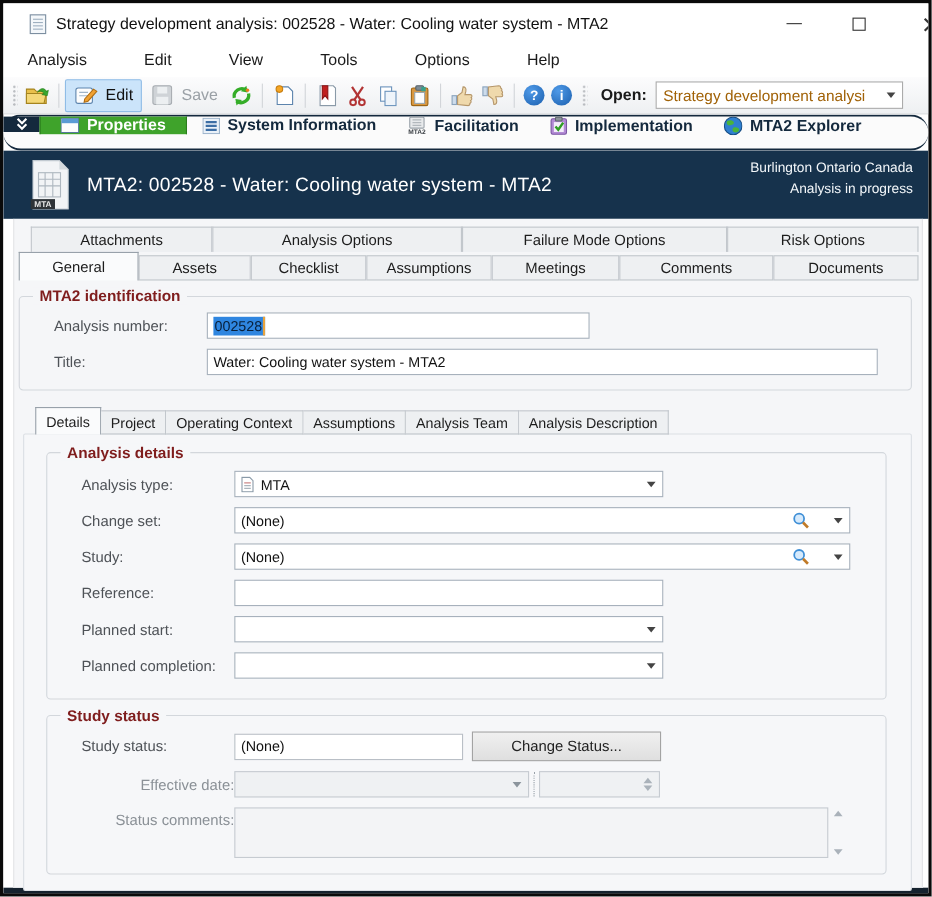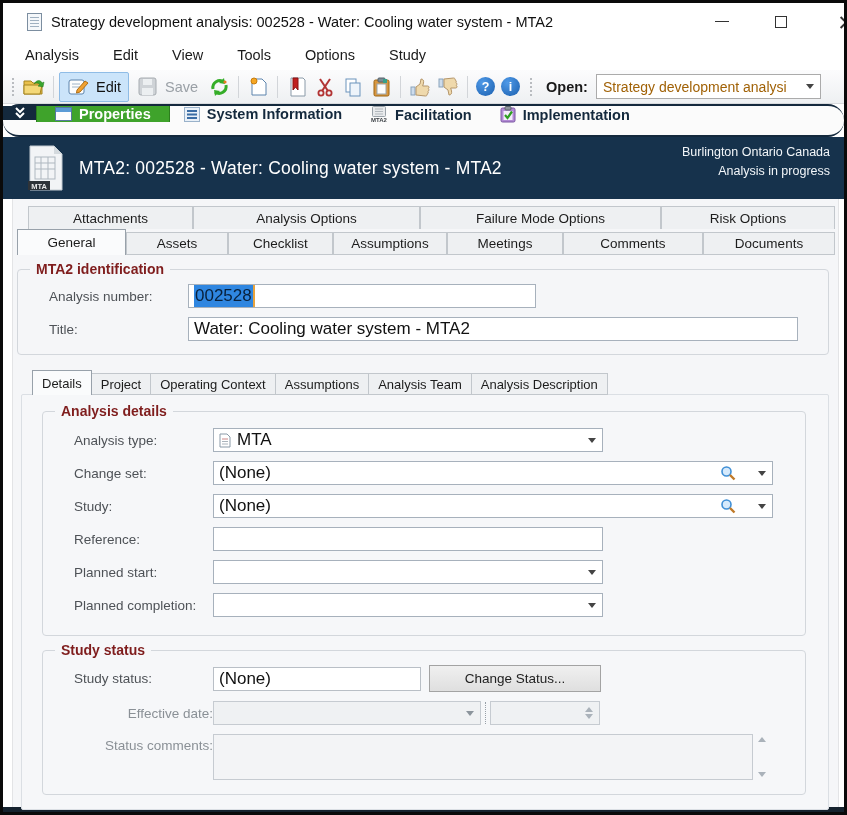--- a/index.html
+++ b/index.html
@@ -13,21 +13,21 @@
   .titlebar .doc-ico::before{ content:""; position:absolute; left:2px; top:3px; width:9px; height:1px; background:#9fb0c0; box-shadow:0 3px 0 #9fb0c0, 0 6px 0 #9fb0c0, 0 9px 0 #9fb0c0; }
   .titlebar .ttext{ font-size:14.5px; color:#111; }
   .win-controls{ position:absolute; right:0; top:0; height:37px; display:flex; align-items:center; }
   .btn-min{ width:14px; height:1px; background:#333; margin-right:46px; }
   .btn-max{ width:12px; height:12px; border:1.5px solid #333; margin-right:52px; }
   .btn-close{ width:14px; height:14px; position:relative; margin-right:-9px; }
   .btn-close::before,.btn-close::after{ content:""; position:absolute; left:6px; top:0; width:1.5px; height:15px; background:#333; }
   .btn-close::before{ transform:rotate(45deg);} .btn-close::after{ transform:rotate(-45deg);}
 
   
-  .menubar{ height:30px; display:flex; align-items:center; padding-left:22px; gap:34px; background:#fff; font-size:14.5px; color:#1a1a1a; }
+  .menubar{ height:30px; display:flex; align-items:center; padding-left:22px; gap:52px; background:#fff; font-size:14.5px; color:#1a1a1a; }
   .menubar span{ cursor:default; }
 
   
   .toolbar{ height:34px; display:flex; align-items:center; background:linear-gradient(#fcfcfd,#eef0f2); border-bottom:1px solid #d8dadd; padding-left:4px; }
   .grip{ width:5px; height:20px; margin:0 4px; background-image:radial-gradient(#b9bcc0 1px, transparent 1.2px); background-size:4px 4px; }
   .tb-sep{ width:1px; height:22px; background:#d2d5d9; margin:0 5px; }
   .tb-ico{ width:24px; height:24px; display:flex; align-items:center; justify-content:center; margin:0 2px; }
   .tb-btn{ display:flex; align-items:center; gap:4px; padding:2px 7px 2px 4px; border-radius:2px; font-size:14.5px; }
   .tb-btn.active{ background:#cbe4fa; border:1px solid #8fbce6; color:#111; }
   .tb-btn.disabled{ color:#9aa0a6; }
@@ -68,21 +68,21 @@
   .w109{width:109px}.w102{width:102px}.w105{width:105px}.w114{width:114px}.w116{width:116px}.w140{width:140px}.w132{width:132px}
 
   .groupbox{ position:relative; border:1px solid #d3d7dc; border-radius:4px; }
   .groupbox .gb-title{ position:absolute; top:-9px; left:12px; background:#f5f6f8; padding:0 6px; font-size:14px; font-weight:bold; color:#7f1d1d; }
   .gb-ident{ margin:14px 9px 0 4px; height:86px; padding-top:14px; }
 
   .frow{ display:flex; align-items:center; margin-bottom:9px; }
   .frow .flabel{ width:170px; padding-left:31px; font-size:13.5px; color:#4e5257; }
   .frow .flabel.dim{ color:#8a9096;text-align:right; }
 
-  .input{ height:24px; background:#fff; border:1px solid #a7b1bc; display:flex; align-items:center; padding:0 5px; font-size:17px; color:#111; }
+  .input{ height:24px; background:#fff; border:1px solid #a7b1bc; display:flex; align-items:center; padding:0 5px; font-size:13px; color:#111; }
   .input.readonly{ border:1px solid #b9bfc6; }
   .input.disabled{ background:#eff1f3; border:1px solid #c6cbd1; }
   .sel-text{ background:#2f86e0; color:#08203b; padding:1px 1px; border-right:2px solid #e8a33d; }
 
   .combo{ position:relative; }
   .combo .arrow-zone{ position:absolute; right:1px; top:1px; bottom:1px; width:18px; display:flex; align-items:center; justify-content:center; }
   .combo .search-zone{ position:absolute; right:34px; top:1px; bottom:1px; width:20px; display:flex; align-items:center; justify-content:center; }
 
   
   .inner-tabs{ display:flex; margin-left:19px; margin-top:15px; align-items:flex-end; height:25px; position:relative; z-index:2; }
@@ -122,21 +122,21 @@
       <span class="btn-close"></span>
     </span>
   </div>
 
   <div class="menubar">
     <span>Analysis</span>
     <span>Edit</span>
     <span>View</span>
     <span>Tools</span>
     <span>Options</span>
-    <span>Study</span>
+    <span>Help</span>
   </div>
 
   <div class="toolbar">
     <span class="grip"></span>
     <span class="tb-ico">
       <svg width="22" height="19" viewBox="0 0 22 19">
         <path d="M1 4 h7 l2 2 h9 v11 h-18 z" fill="#e9c04b" stroke="#a5841f"></path>
         <path d="M1 8 h18 l-2 9 h-16 z" fill="#f4d878" stroke="#a5841f"></path>
         <path d="M11 7 c3 -5 7 -4 8 -1 l2 -1 -1 5 -5 -1 2 -1 c-1 -2 -4 -3 -6 -1 z" fill="#3aa52f" stroke="#1f7a18" stroke-width="0.5"></path>
       </svg>
@@ -268,20 +268,29 @@
       <span class="ntext">Facilitation</span>
     </div>
     <div class="nav-tab">
       <svg width="16" height="17" viewBox="0 0 16 17">
         <rect x="1" y="2" width="14" height="14" rx="1.5" fill="#b28ad4" stroke="#7b57a2"></rect>
         <rect x="5" y="0.5" width="6" height="3.5" rx="1" fill="#8d959c" stroke="#5f666c"></rect>
         <rect x="3.5" y="5" width="9" height="9" fill="#f3ecfa"></rect>
         <polyline points="5,9 7.5,12 12,5.5" fill="none" stroke="#2f9e22" stroke-width="2.2"></polyline>
       </svg>
       <span class="ntext">Implementation</span>
+    </div>
+    <div class="nav-tab">
+      <svg width="17" height="17" viewBox="0 0 17 17">
+        <circle cx="8.5" cy="8.5" r="8" fill="#2f7fd0" stroke="#1c5globe" stroke-width="0"></circle>
+        <path d="M3 4 c2 -1 5 -1 6 1 c1 2 -2 3 -4 3 c-2 0 -3 -2 -2 -4 z" fill="#49b43b"></path>
+        <path d="M9 10 c2 -1 5 0 5 2 c0 2 -3 3 -5 2 c-1.5 -0.8 -1.5 -3 0 -4 z" fill="#49b43b"></path>
+        <circle cx="8.5" cy="8.5" r="8" fill="none" stroke="#174f86"></circle>
+      </svg>
+      <span class="ntext">MTA2 Explorer</span>
     </div>
   </div>
 
   <div class="header">
     <svg width="36" height="46" viewBox="0 0 36 46">
       <path d="M3 1 h24 l8 8 v36 h-32 z" fill="#f2f4f6" stroke="#c2cad1"></path>
       <path d="M27 1 l8 8 h-8 z" fill="#d4dade"></path>
       <rect x="8" y="12" width="20" height="22" fill="none" stroke="#aeb7bf"></rect>
       <line x1="8" y1="18" x2="28" y2="18" stroke="#aeb7bf"></line>
       <line x1="8" y1="24" x2="28" y2="24" stroke="#aeb7bf"></line>

